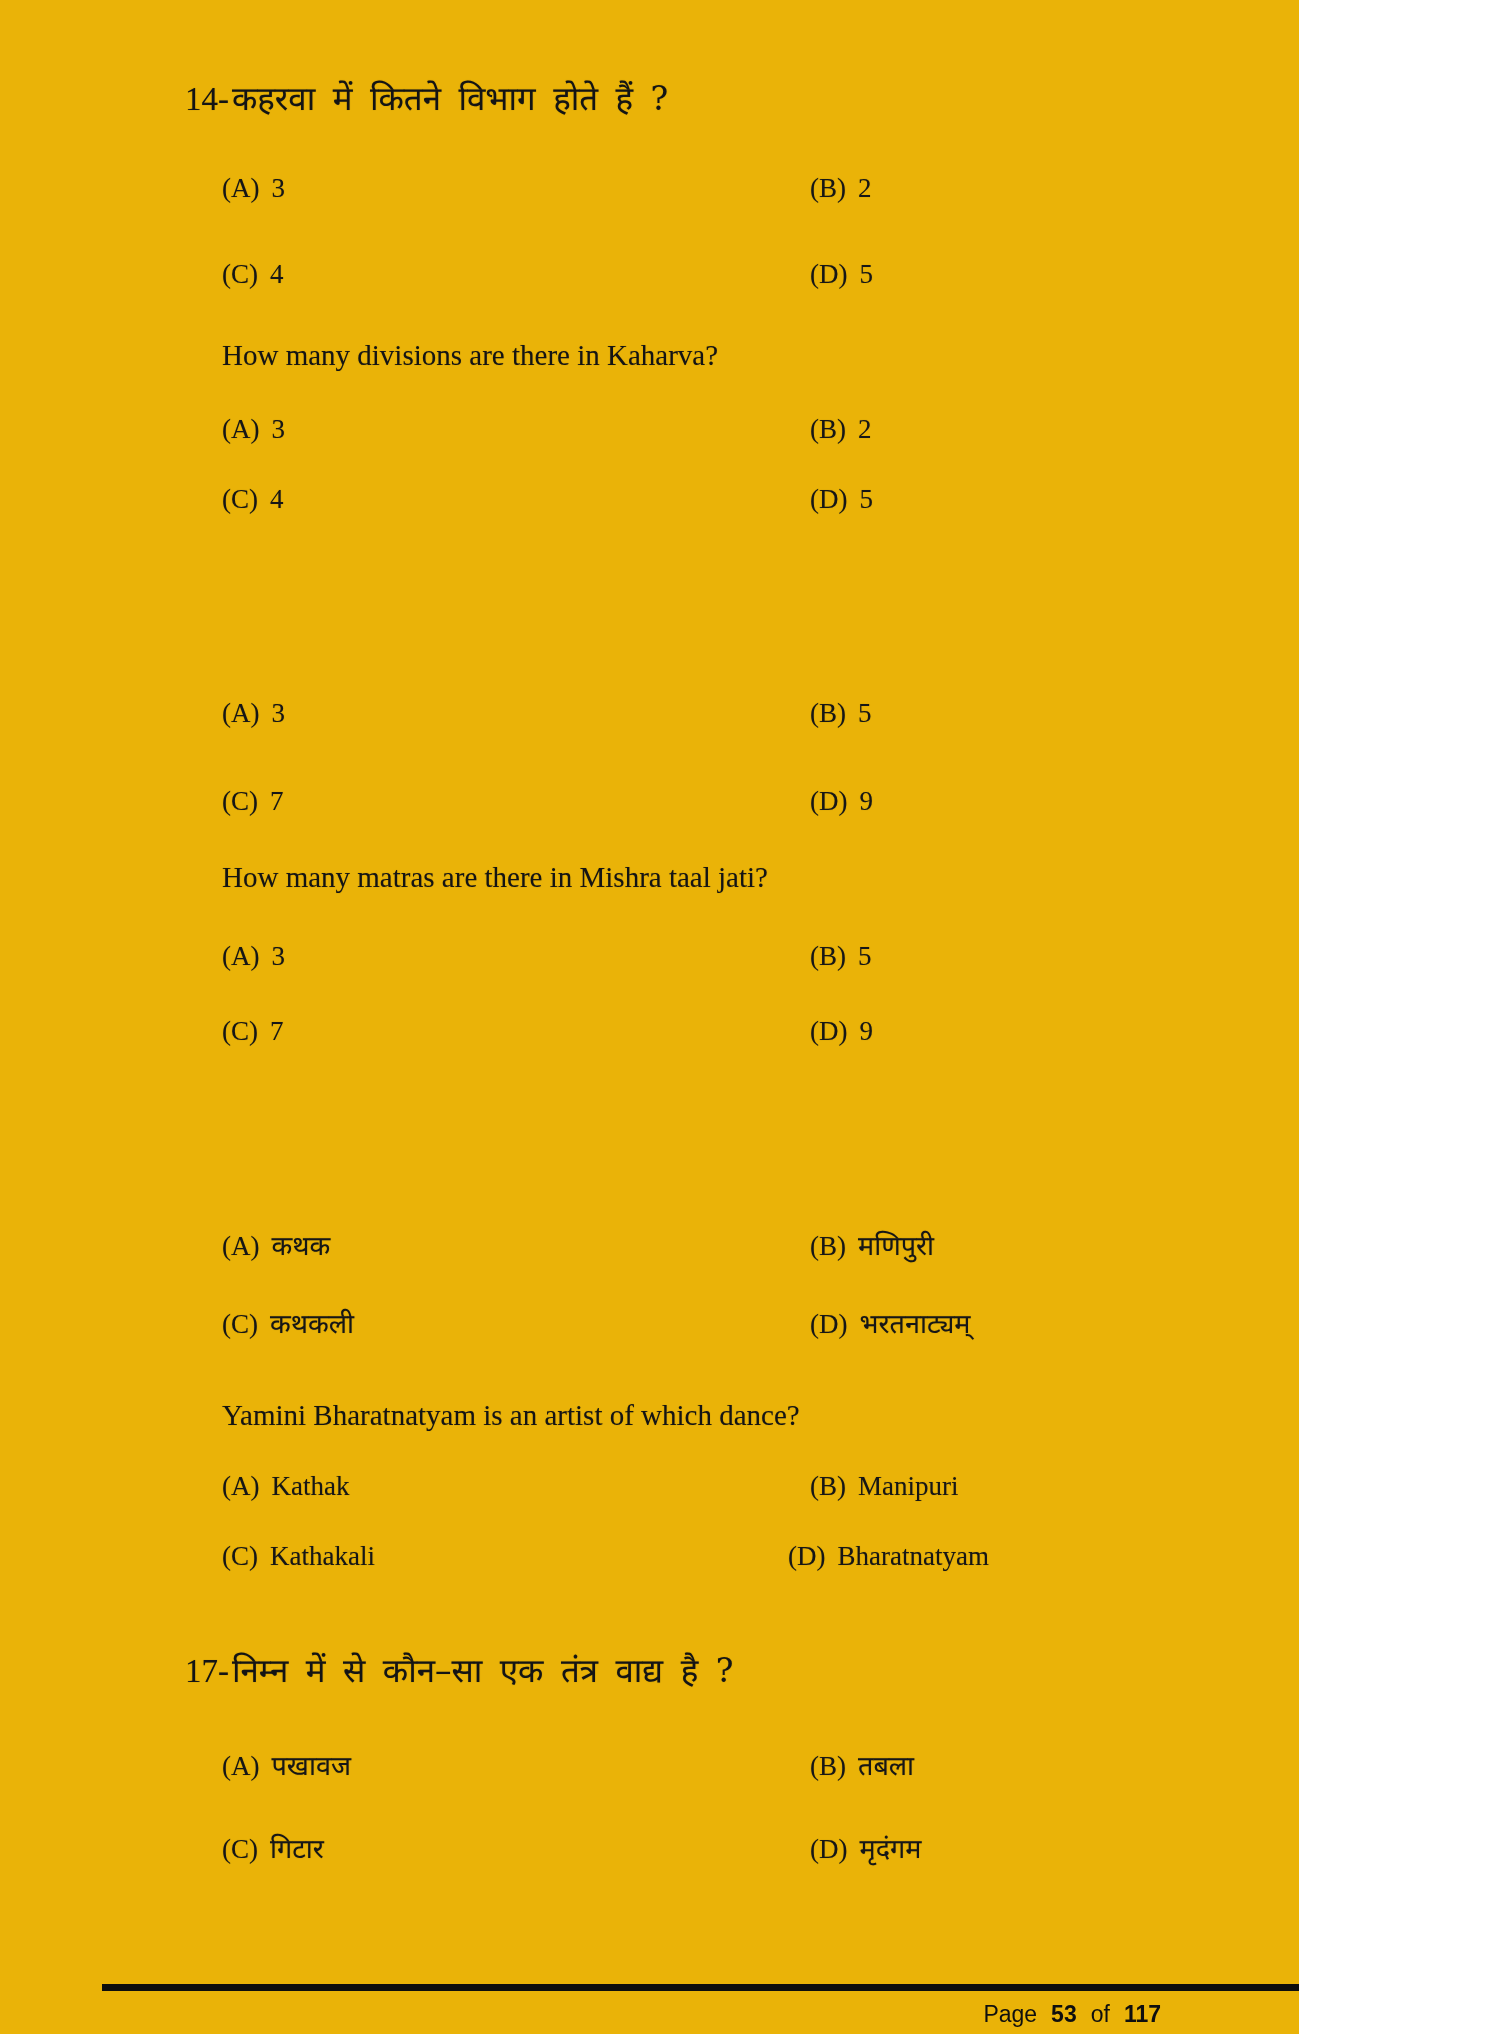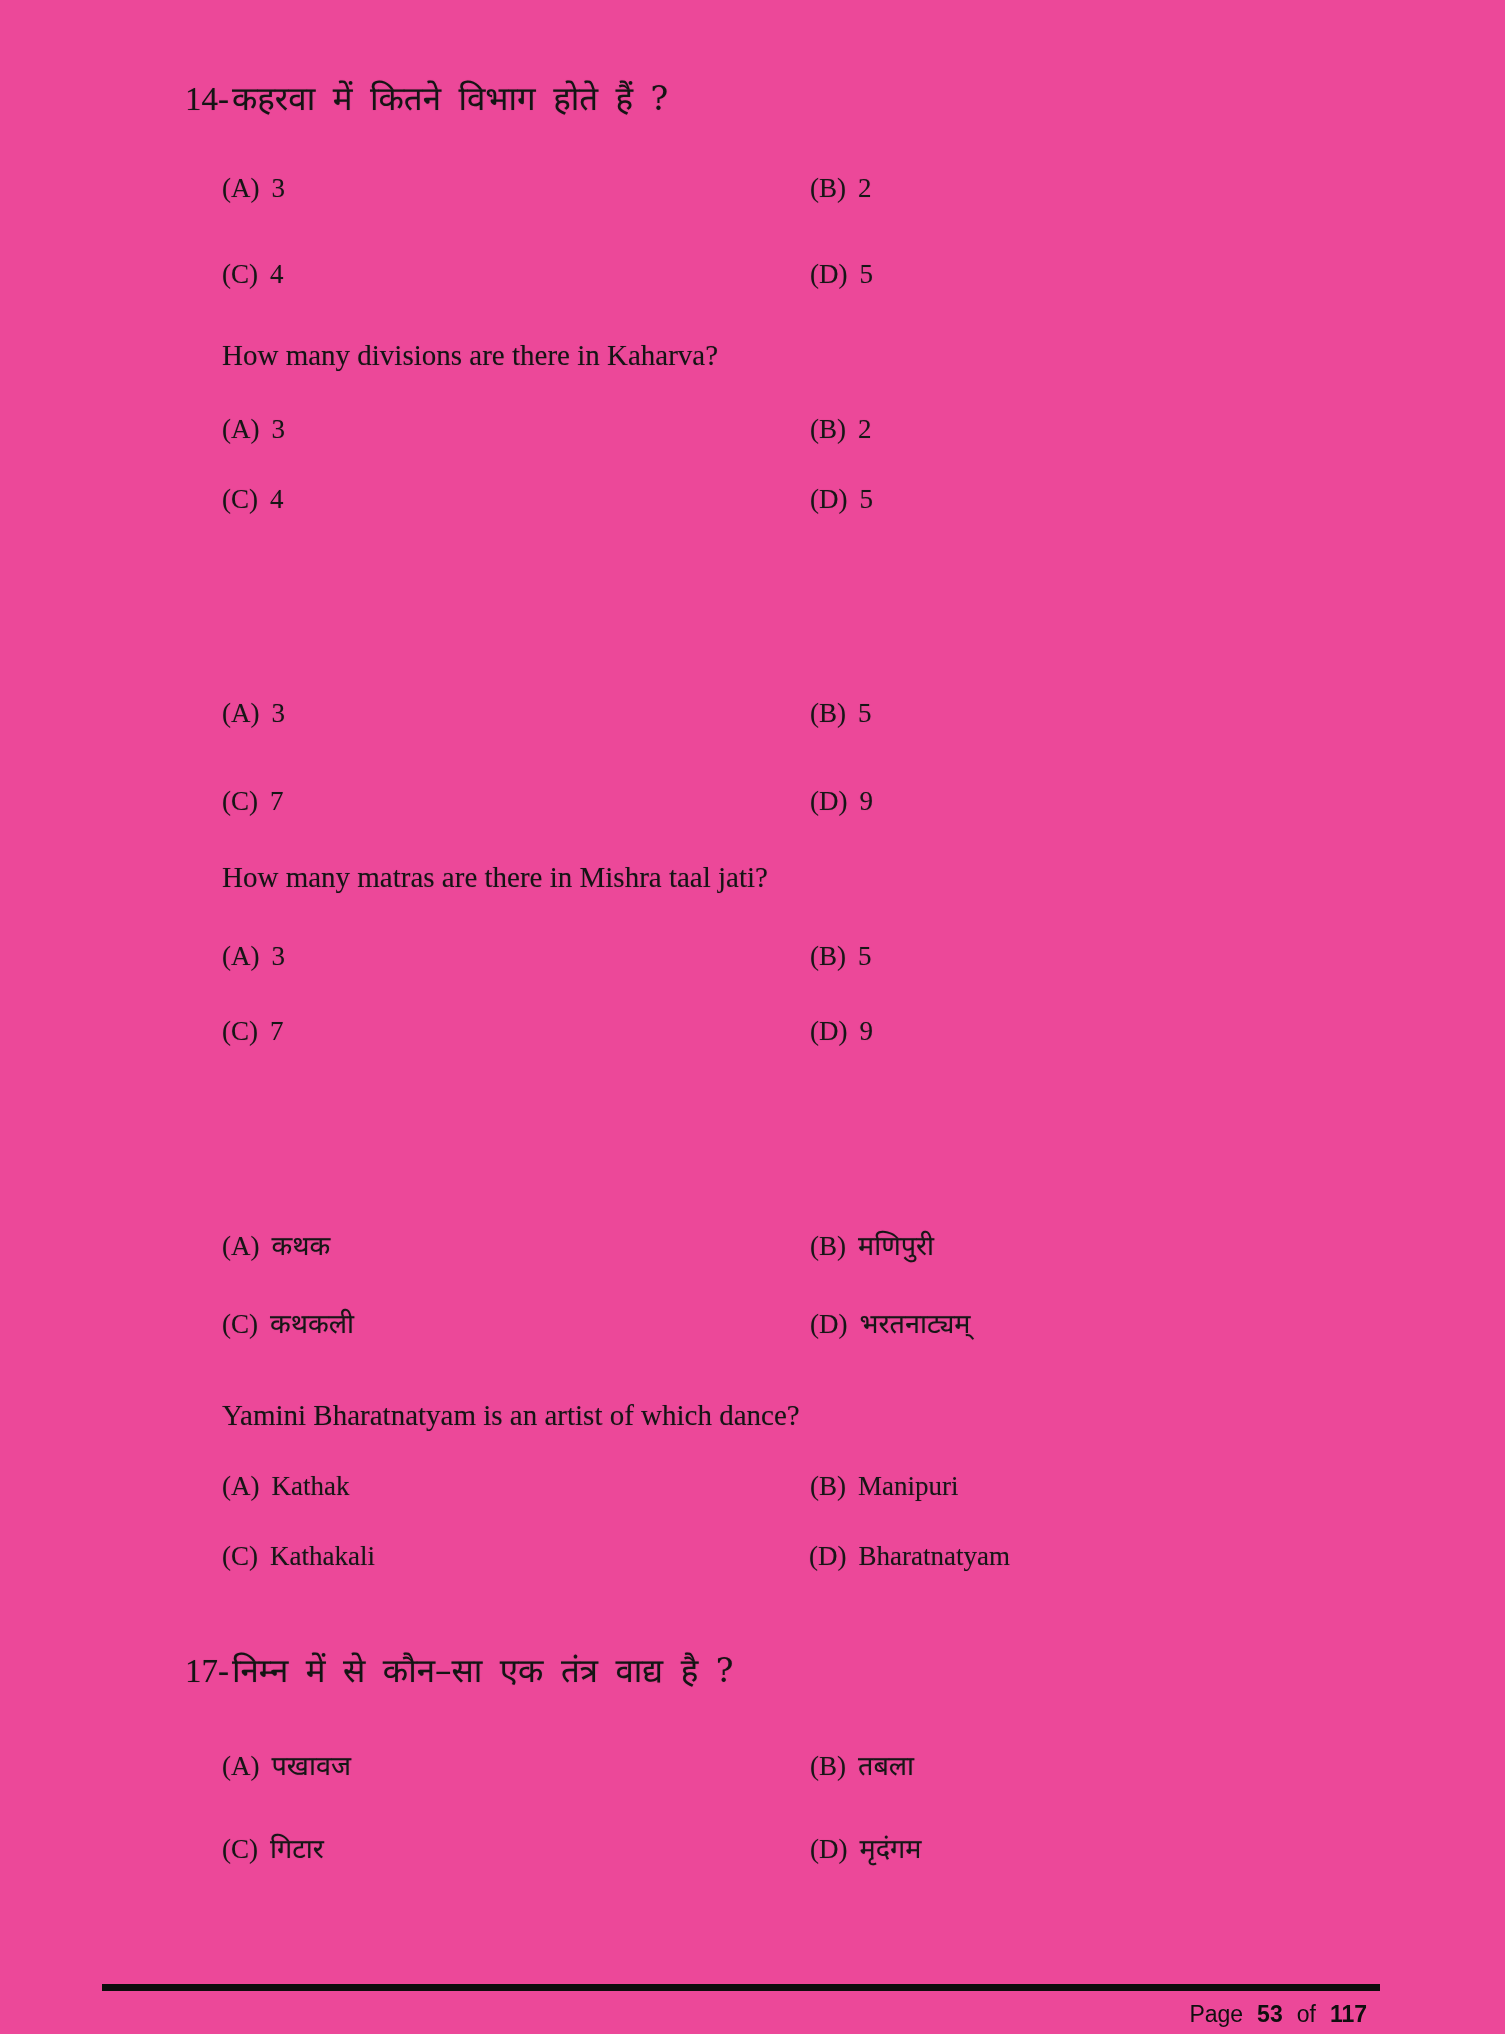--- a/index.html
+++ b/index.html
@@ -1,20 +1,20 @@
 <!DOCTYPE html>
 <html><head>
 <meta charset="utf-8">
 <style>
   html,body { margin:0; padding:0; background:#ffffff; }
   .page {
     position:relative;
-    width:1505px;
+    width:1299px;
     height:2034px;
-    background:#ec4899;
+    background:#eab308;
     overflow:hidden;
   }
   .q-head {
     position:absolute;
     left:185px;
     font-family:"DejaVu Serif","Liberation Serif",serif;
     font-size:33px;
     line-height:1.25;
     color:#141414;
     word-spacing:7px;
@@ -143,21 +143,21 @@
   <div class="q-en" style="top:1398px">Yamini Bharatnatyam is an artist of which dance?</div>
   <div class="opt" style="top:1470px;left:222px">
     <span class="opt-label">(A)</span><span class="opt-value">Kathak</span>
   </div>
   <div class="opt" style="top:1470px;left:810px">
     <span class="opt-label">(B)</span><span class="opt-value">Manipuri</span>
   </div>
   <div class="opt" style="top:1540px;left:222px">
     <span class="opt-label">(C)</span><span class="opt-value">Kathakali</span>
   </div>
-  <div class="opt" style="top:1540px;left:809px">
+  <div class="opt" style="top:1540px;left:788px">
     <span class="opt-label">(D)</span><span class="opt-value">Bharatnatyam</span>
   </div>
 
   <div class="q-head" style="top:1650px">
     <span class="q-num">17-</span><span>निम्न में से कौन–सा एक तंत्र वाद्य है ?</span>
   </div>
   <div class="opt" style="top:1750px;left:222px">
     <span class="opt-label">(A)</span><span class="opt-value hi">पखावज</span>
   </div>
   <div class="opt" style="top:1750px;left:810px">

